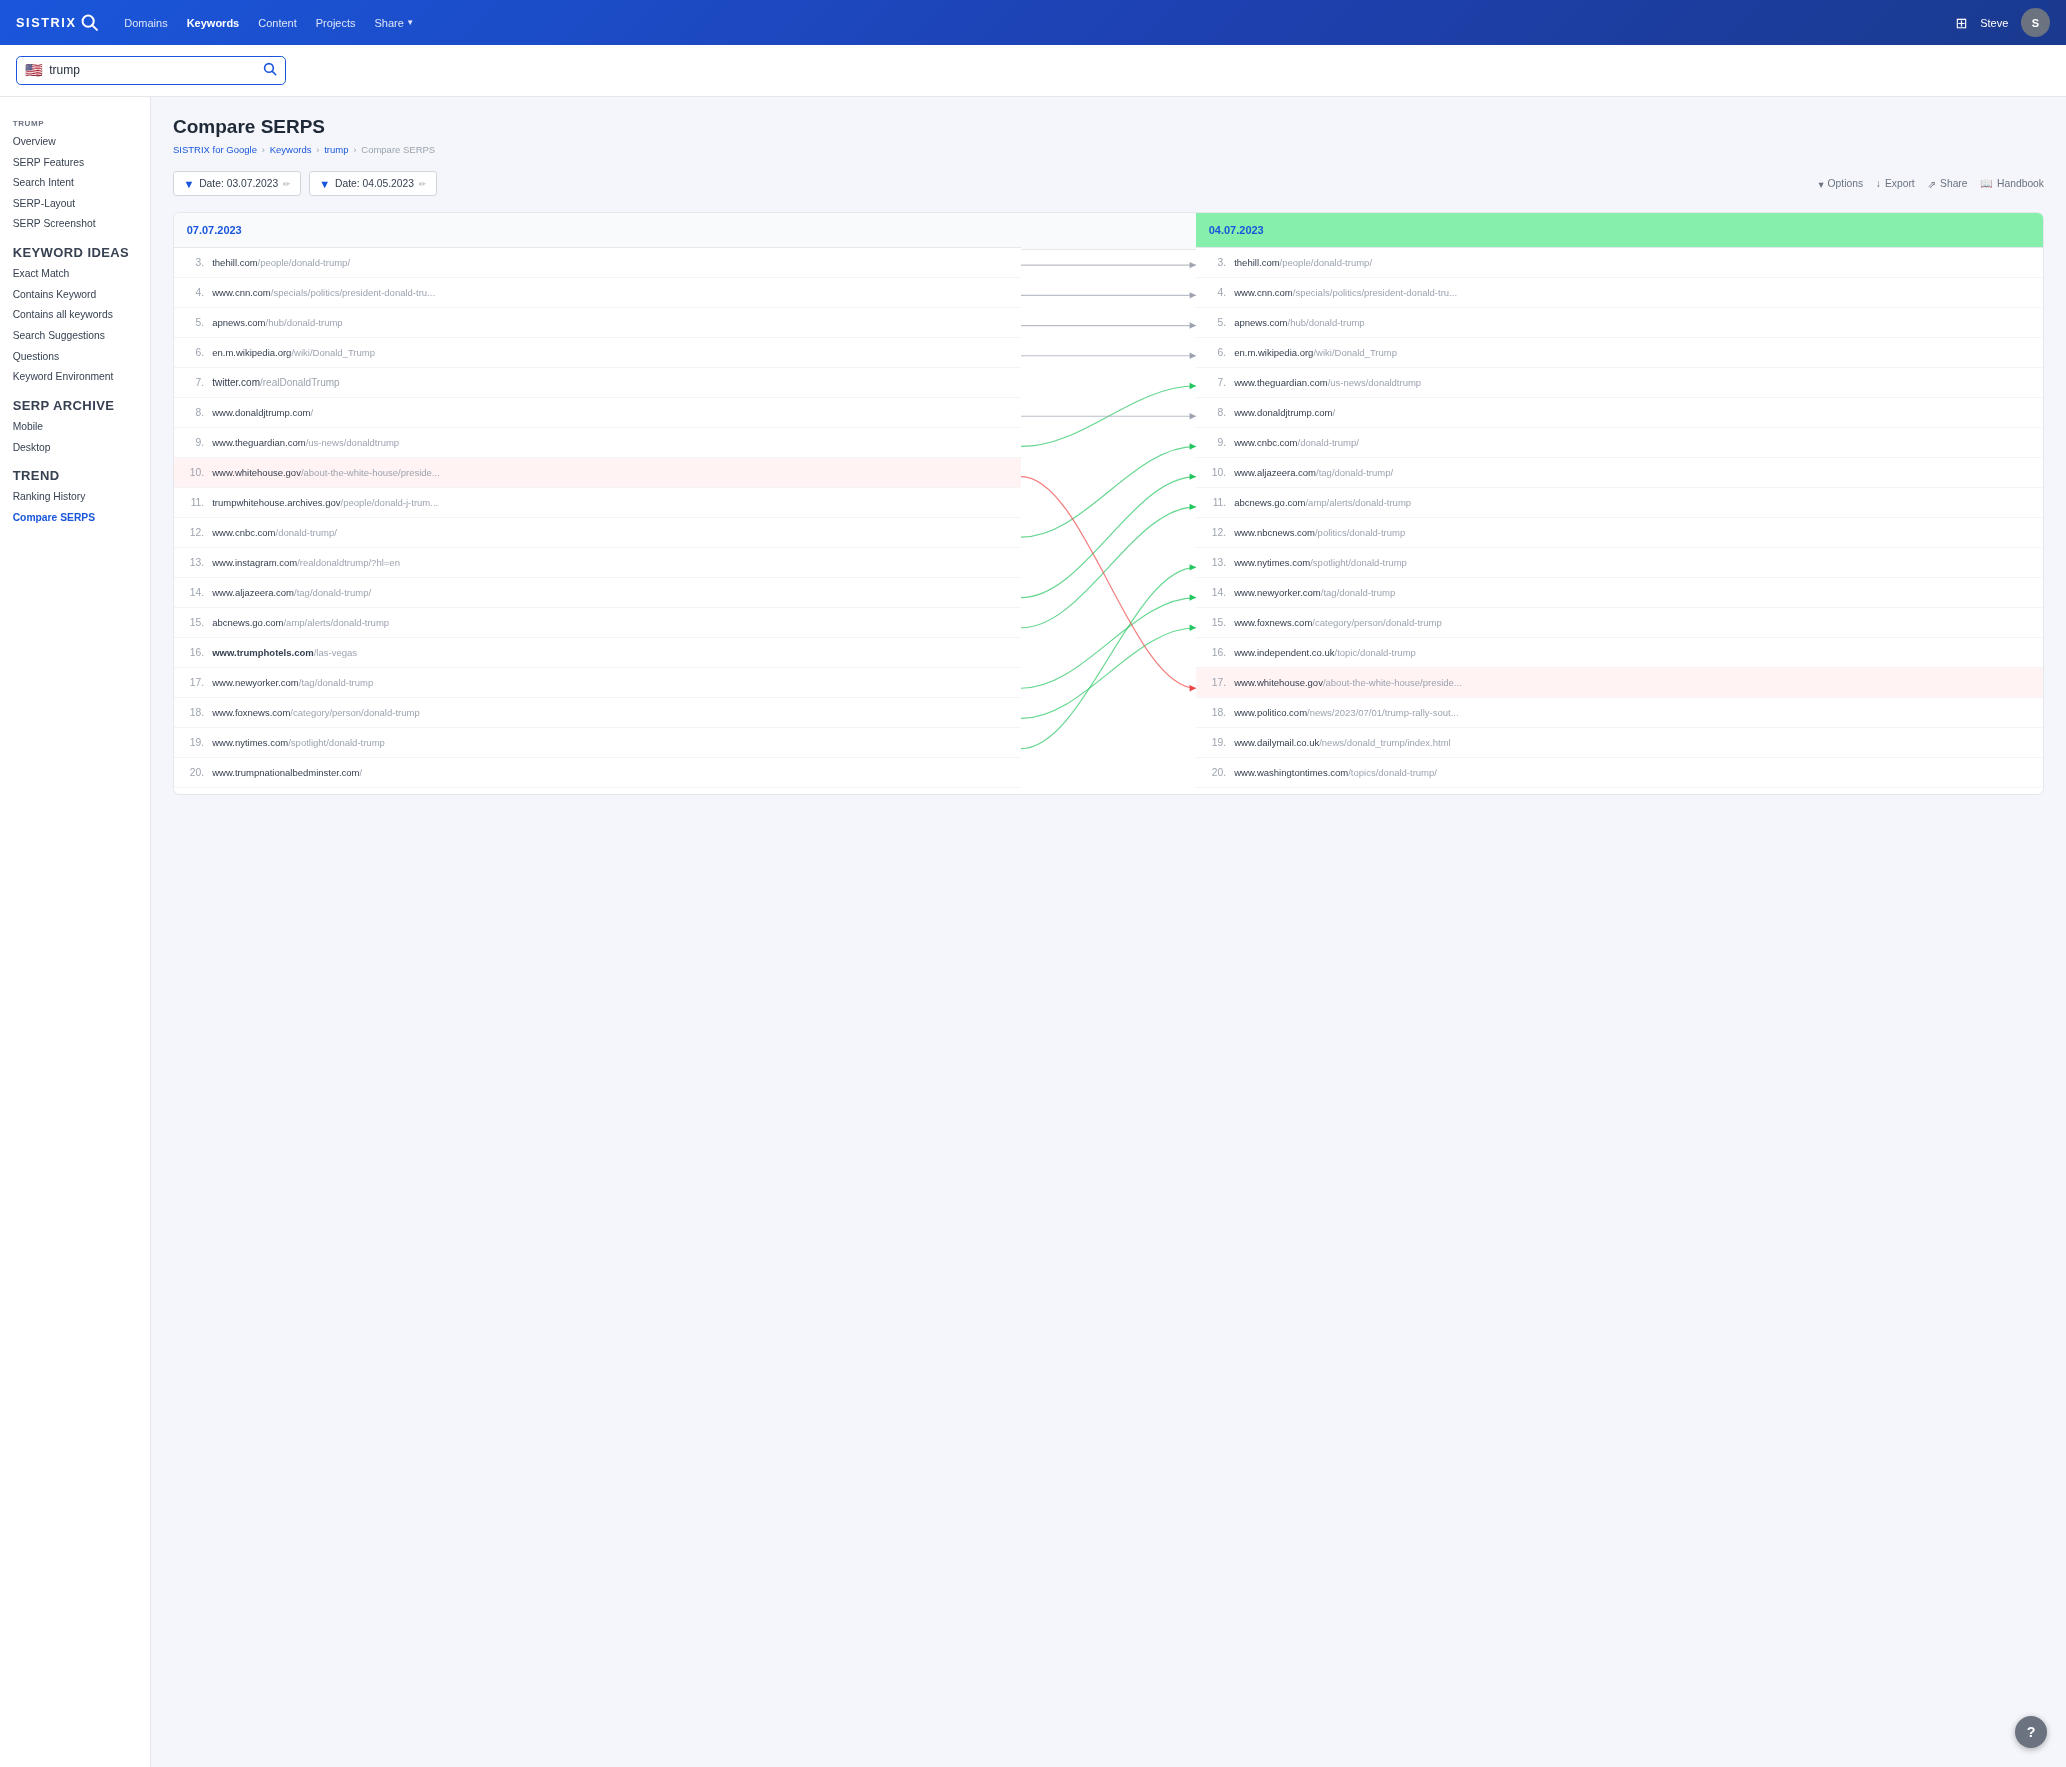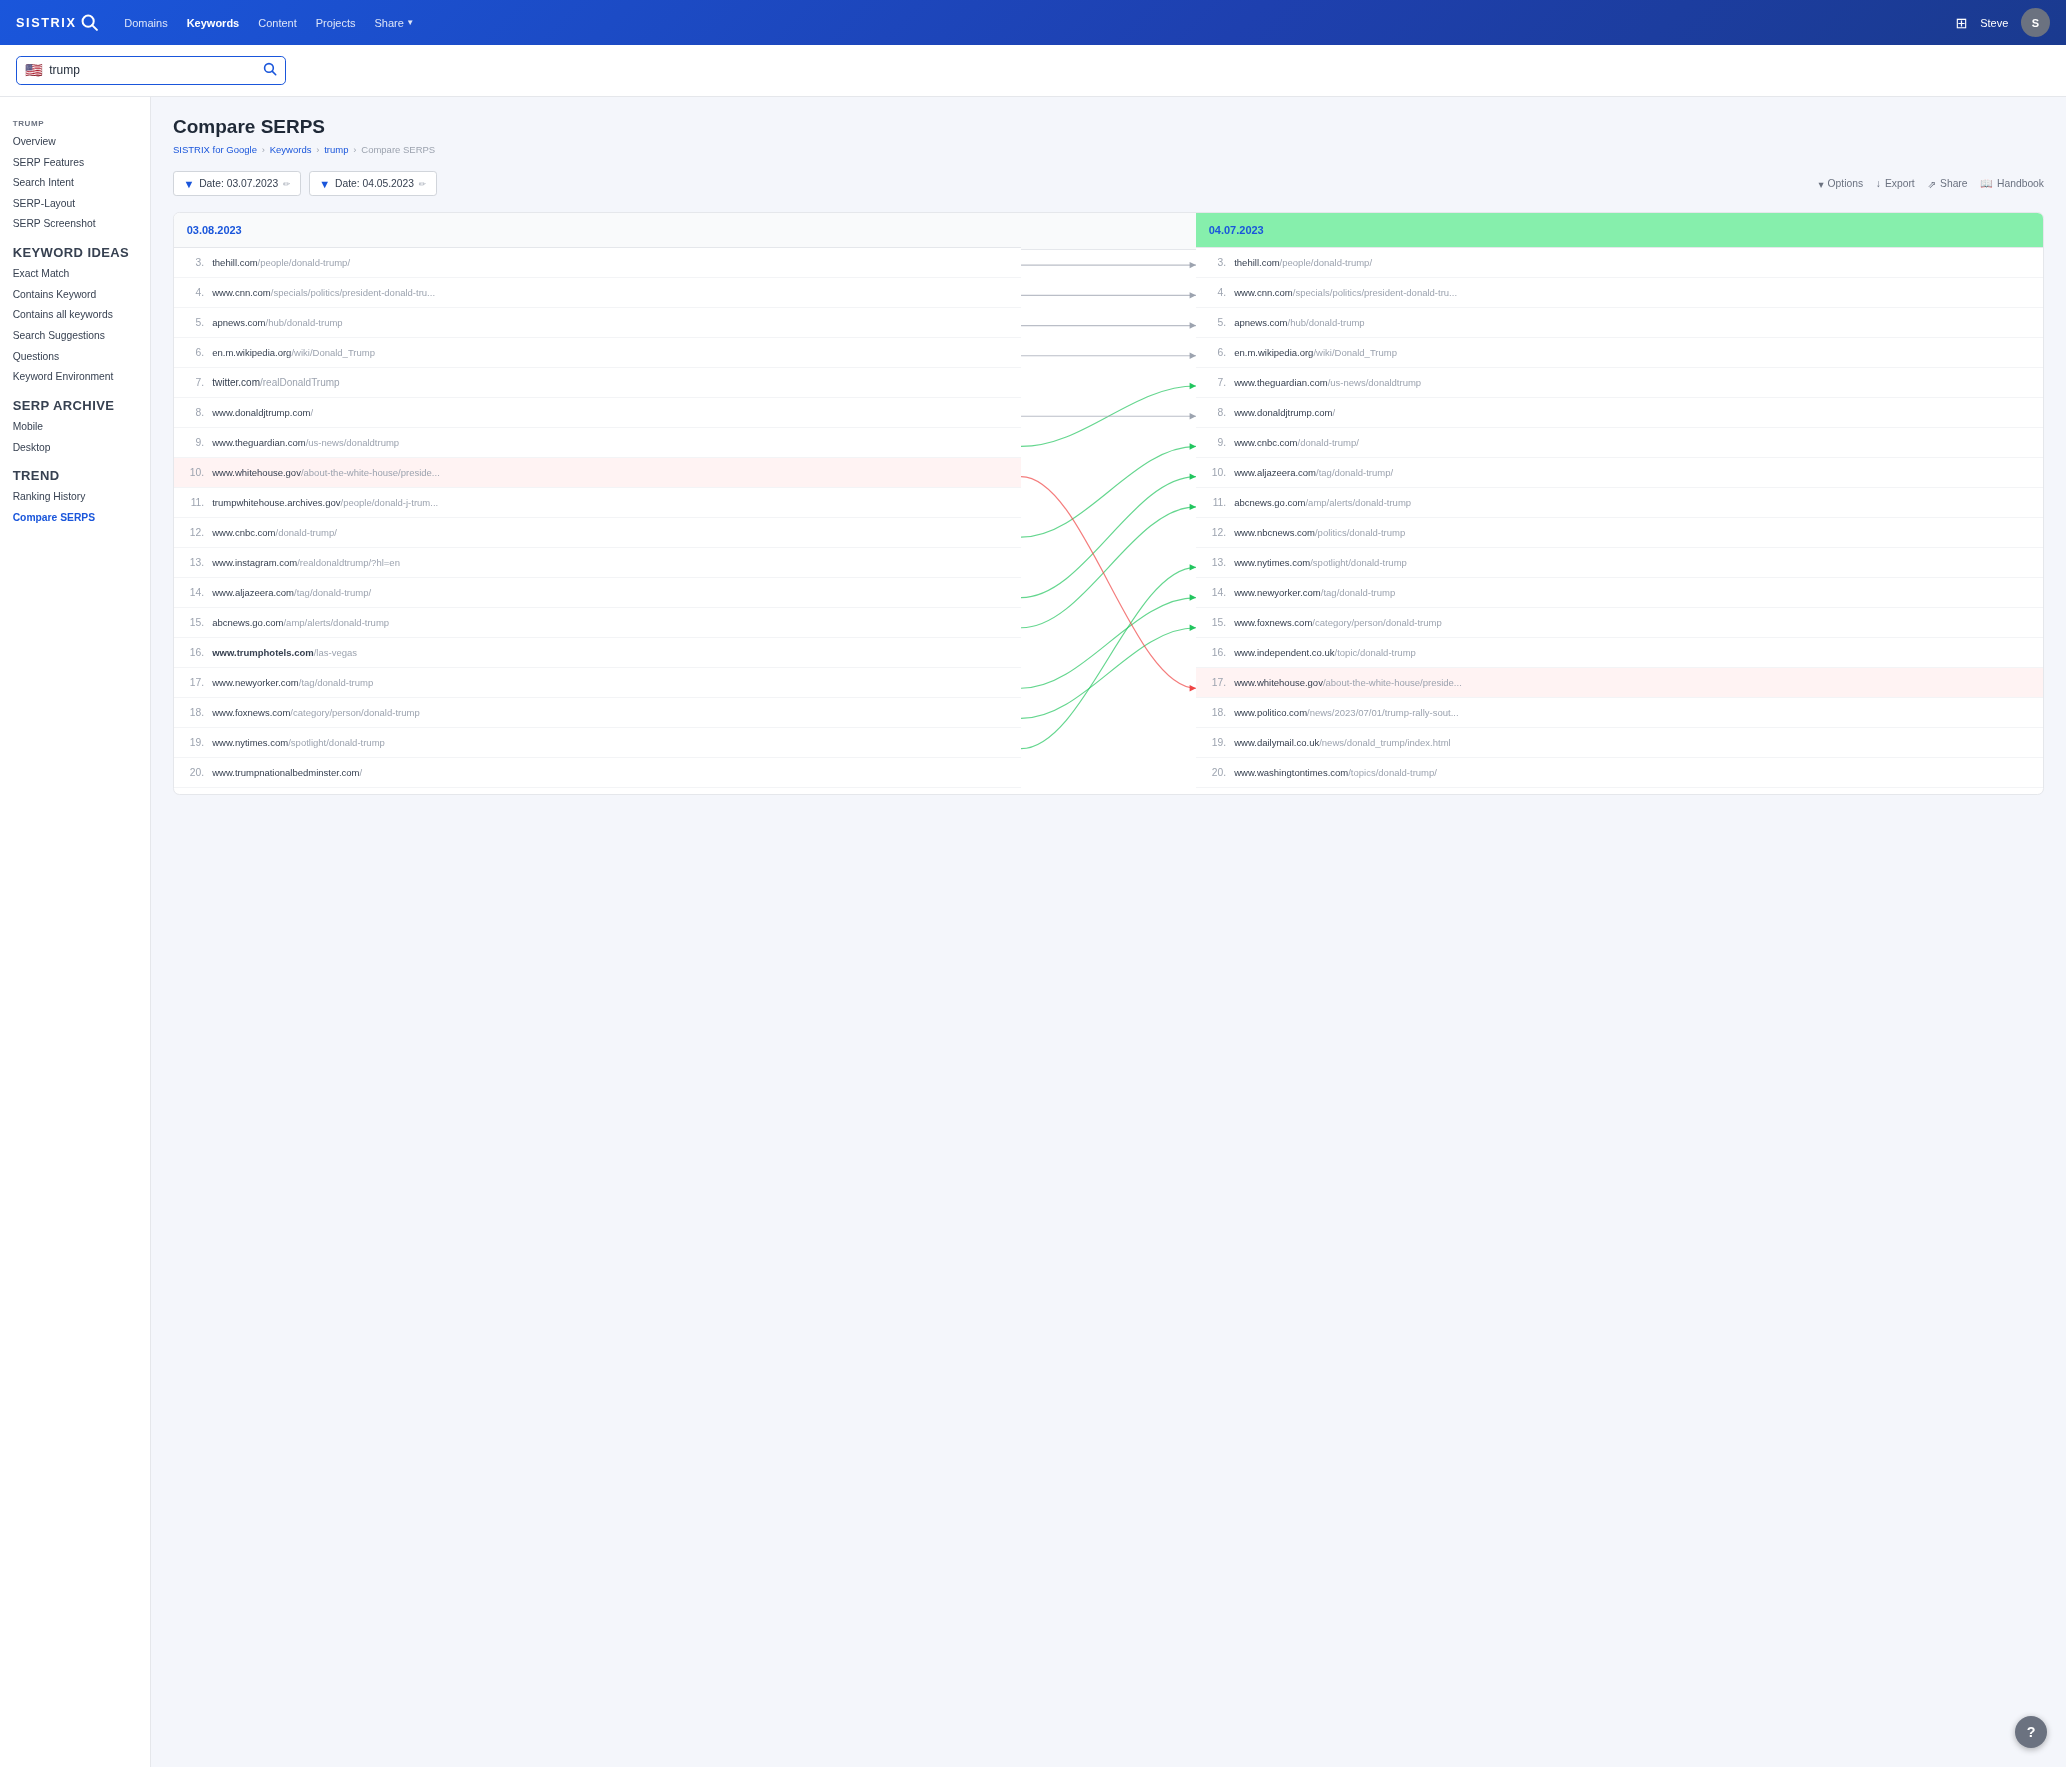--- a/index.html
+++ b/index.html
@@ -250,21 +250,21 @@
           <span>Handbook</span>
         </div>
       </div>
     </div>
 
     <div class="comparison-container">
 
       <div style="display:flex; width:100%;">
 
         <div style="flex:1; min-width:0;">
-          <div class="col-header">03.08.2023</div>
+          <div class="col-header">07.07.2023</div>
           <div id="left-rows">
               <div style="display: flex; align-items: center; gap: 8px; padding: 5.6px 12.7px; border-bottom: 0.8px solid rgb(243, 244, 246); min-height: 30px; background: white;">
         <span style="color:#9ca3af;font-size:10.3px;min-width:17.5px;text-align:right;">3.</span>
         <span style="font-size:9.5px;color:#9ca3af;cursor:pointer;">
           <span style="color:#374151;font-weight:500;">thehill.com</span>/people/donald-trump/
         </span>
       </div>
               <div style="display: flex; align-items: center; gap: 8px; padding: 5.6px 12.7px; border-bottom: 0.8px solid rgb(243, 244, 246); min-height: 30px; background: white;">
         <span style="color:#9ca3af;font-size:10.3px;min-width:17.5px;text-align:right;">4.</span>
         <span style="font-size:9.5px;color:#9ca3af;cursor:pointer;">

